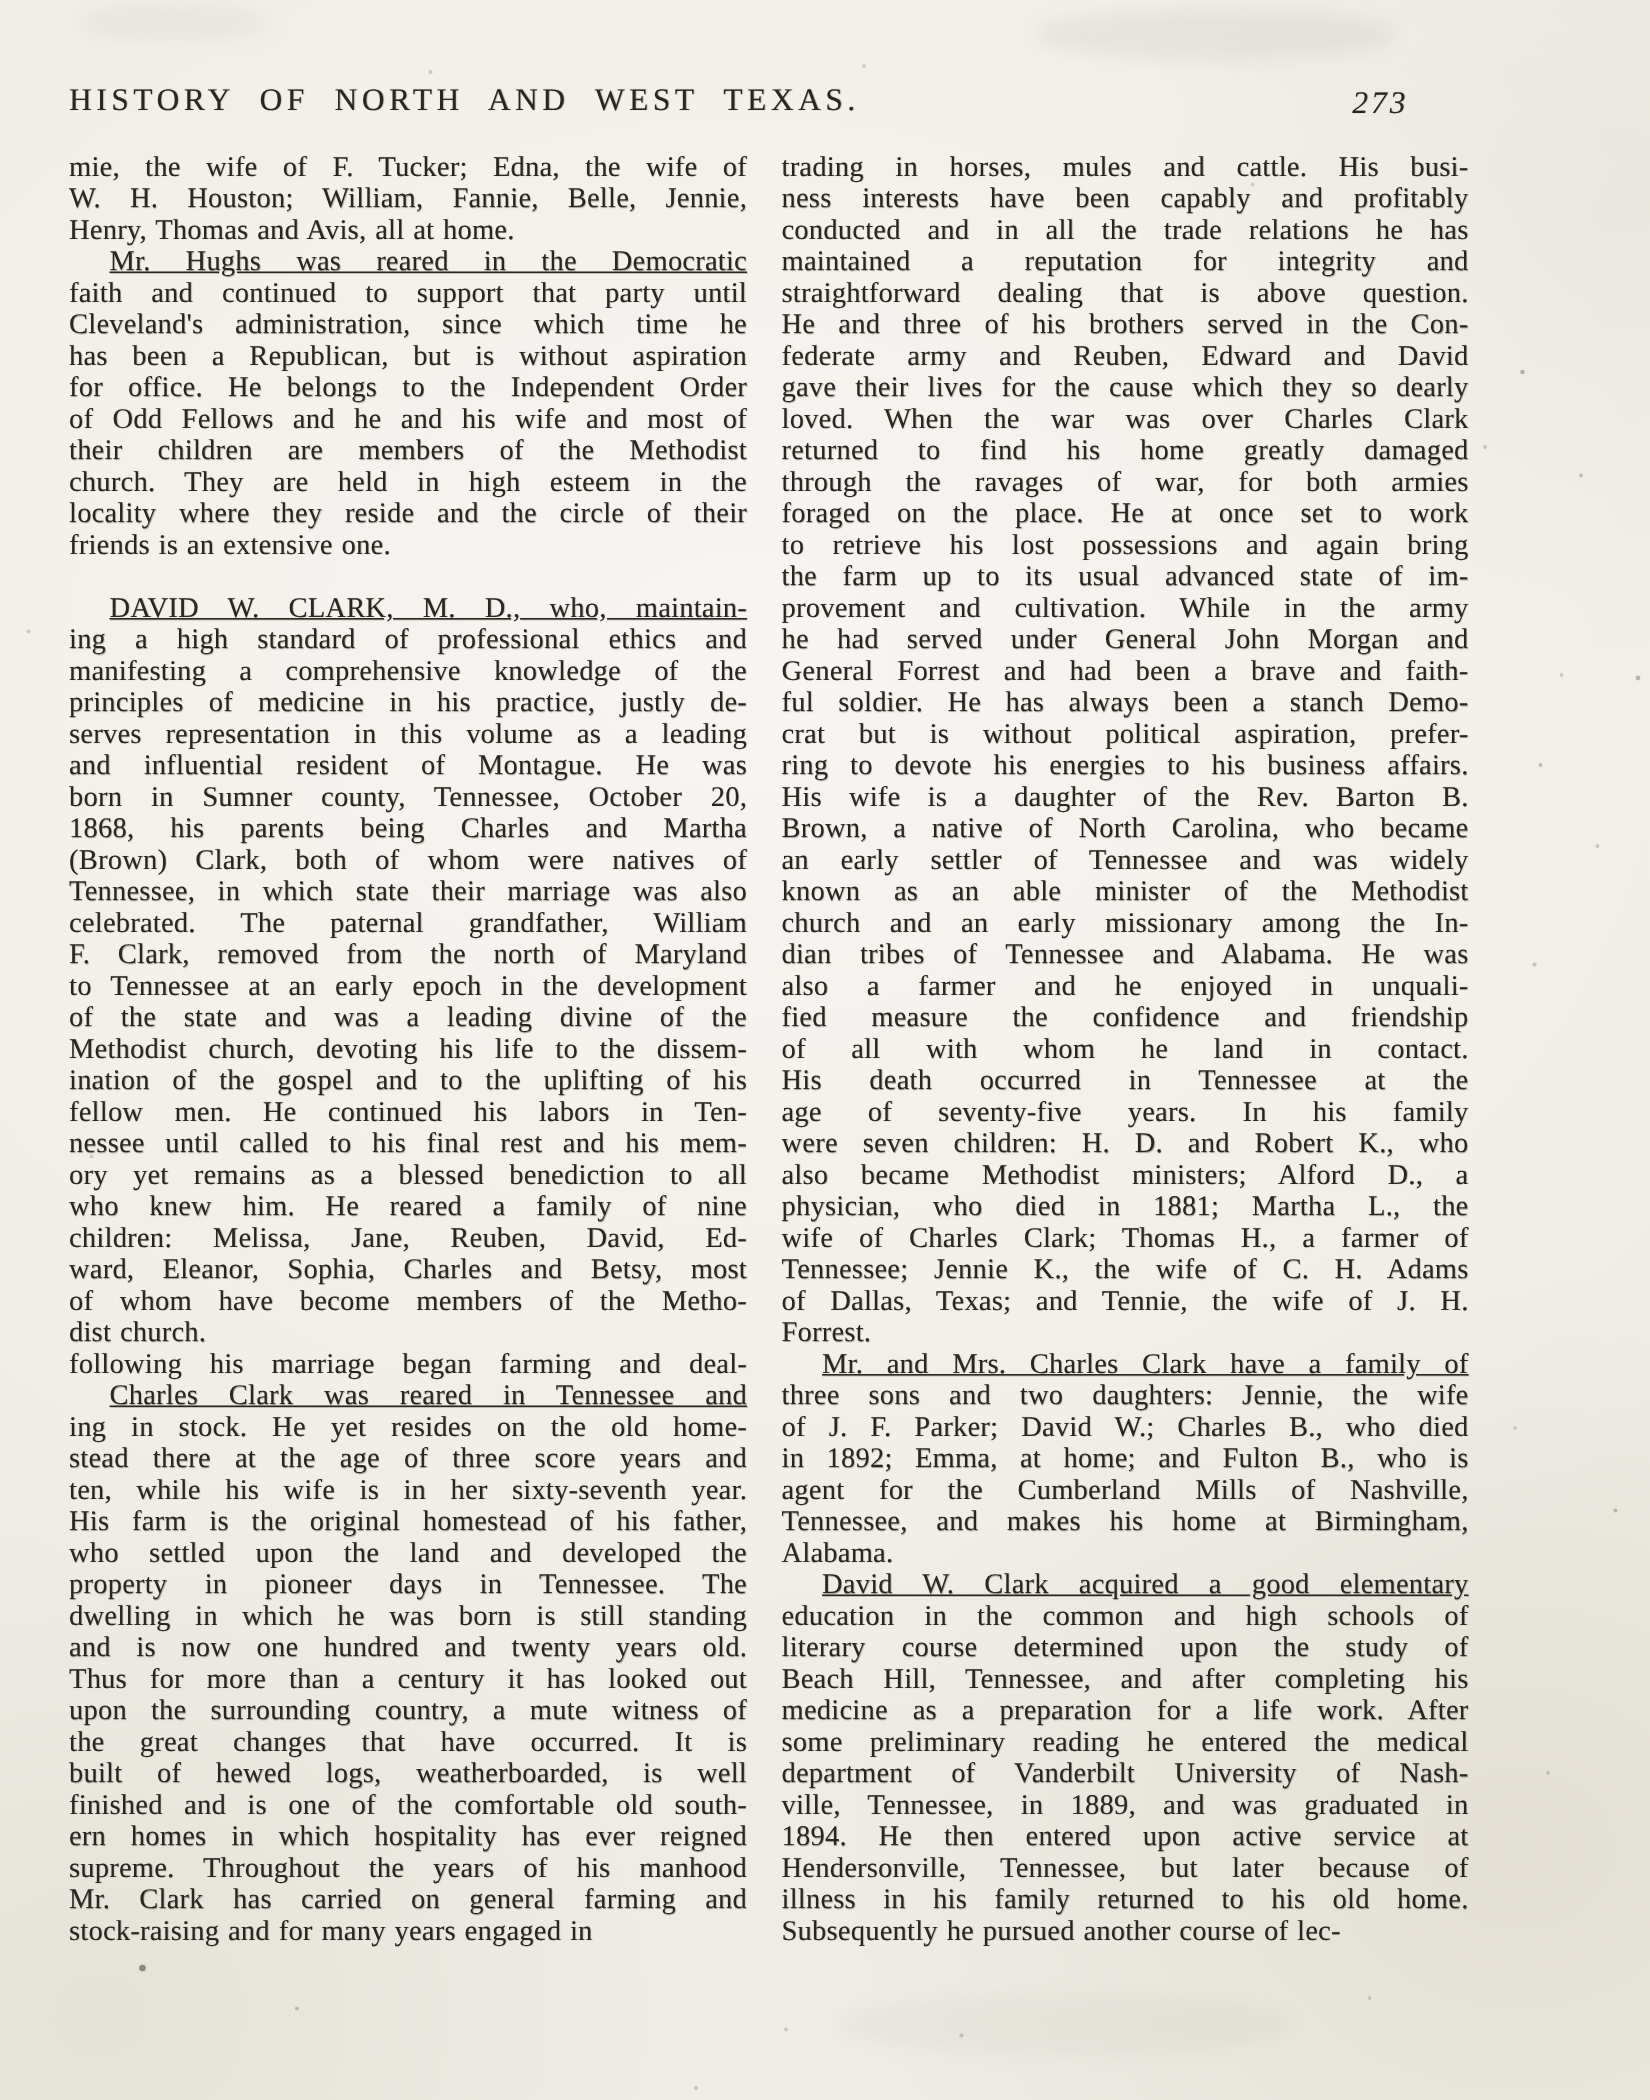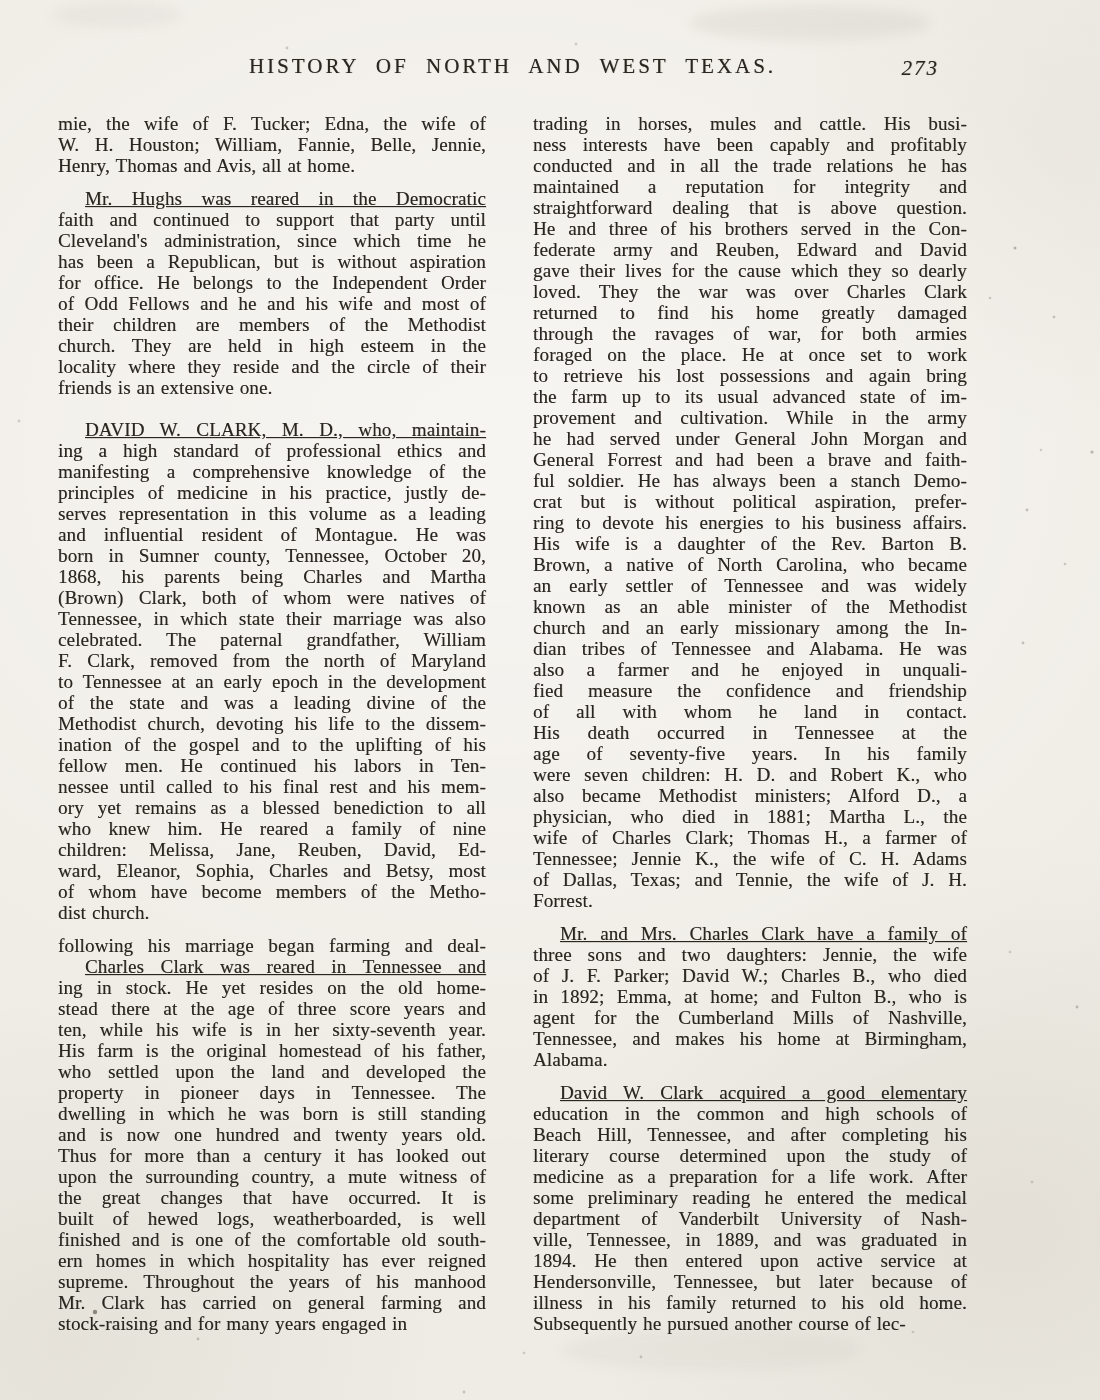--- a/index.html
+++ b/index.html
@@ -24,21 +24,20 @@
   }
 
   .header {
     position: absolute;
     left: 46px;
     top: 54px;
     width: 933px;
     height: 28px;
   }
   .running-head {
-    text-align: center;
     font-size: 21px;
     letter-spacing: 3px;
     word-spacing: 9px;
     white-space: nowrap;
     text-shadow: 0.4px 0.4px 0.7px rgba(41,37,31,0.45);
   }
   .page-number {
     position: absolute;
     right: 40px;
     top: 2px;
@@ -51,21 +50,21 @@
   .columns {
     position: absolute;
     left: 46px;
     top: 101px;
     display: flex;
   }
   .col { display: block; }
   .col-left  { width: 452px; margin-right: 23px; }
   .col-right { width: 458px; }
 
-  .para { margin: 12px; padding: 0; }
+  .para { margin: 0; padding: 0; }
   .para.space-before { margin-top: 21px; }
 
   .line {
     font-size: 19px;
     line-height: 21px;
     height: 21px;
     white-space: nowrap;
     text-align: justify;
     text-align-last: justify;
     letter-spacing: 0.15px;
@@ -196,21 +195,21 @@
     <section class="col col-right" id="col-right">
         <div class="para">
           <div class="line">trading in horses, mules and cattle.  His busi-</div>
           <div class="line">ness interests have been capably and profitably</div>
           <div class="line">conducted and in all the trade relations he has</div>
           <div class="line">maintained a reputation for integrity and</div>
           <div class="line">straightforward dealing that is above question.</div>
           <div class="line">He and three of his brothers served in the Con-</div>
           <div class="line">federate army and Reuben, Edward and David</div>
           <div class="line">gave their lives for the cause which they so dearly</div>
-          <div class="line">loved.  They the war was over Charles Clark</div>
+          <div class="line">loved.  When the war was over Charles Clark</div>
           <div class="line">returned to find his home greatly damaged</div>
           <div class="line">through the ravages of war, for both armies</div>
           <div class="line">foraged on the place.  He at once set to work</div>
           <div class="line">to retrieve his lost possessions and again bring</div>
           <div class="line">the farm up to its usual advanced state of im-</div>
           <div class="line">provement and cultivation.  While in the army</div>
           <div class="line">he had served under General John Morgan and</div>
           <div class="line">General Forrest and had been a brave and faith-</div>
           <div class="line">ful soldier.  He has always been a stanch Demo-</div>
           <div class="line">crat but is without political aspiration, prefer-</div>
@@ -239,22 +238,22 @@
           <div class="line">three sons and two daughters:  Jennie, the wife</div>
           <div class="line">of J. F. Parker; David W.; Charles B., who died</div>
           <div class="line">in 1892; Emma, at home; and Fulton B., who is</div>
           <div class="line">agent for the Cumberland Mills of Nashville,</div>
           <div class="line">Tennessee, and makes his home at Birmingham,</div>
           <div class="line para-end">Alabama.</div>
         </div>
         <div class="para">
           <div class="line indent">David W. Clark acquired a good elementary</div>
           <div class="line">education in the common and high schools of</div>
+          <div class="line">literary course determined upon the study of</div>
           <div class="line">Beach Hill, Tennessee, and after completing his</div>
-          <div class="line">literary course determined upon the study of</div>
           <div class="line">medicine as a preparation for a life work.  After</div>
           <div class="line">some preliminary reading he entered the medical</div>
           <div class="line">department of Vanderbilt University of Nash-</div>
           <div class="line">ville, Tennessee, in 1889, and was graduated in</div>
           <div class="line">1894.  He then entered upon active service at</div>
           <div class="line">Hendersonville, Tennessee, but later because of</div>
           <div class="line">illness in his family returned to his old home.</div>
           <div class="line para-end">Subsequently he pursued another course of lec-</div>
         </div>
       </section>

